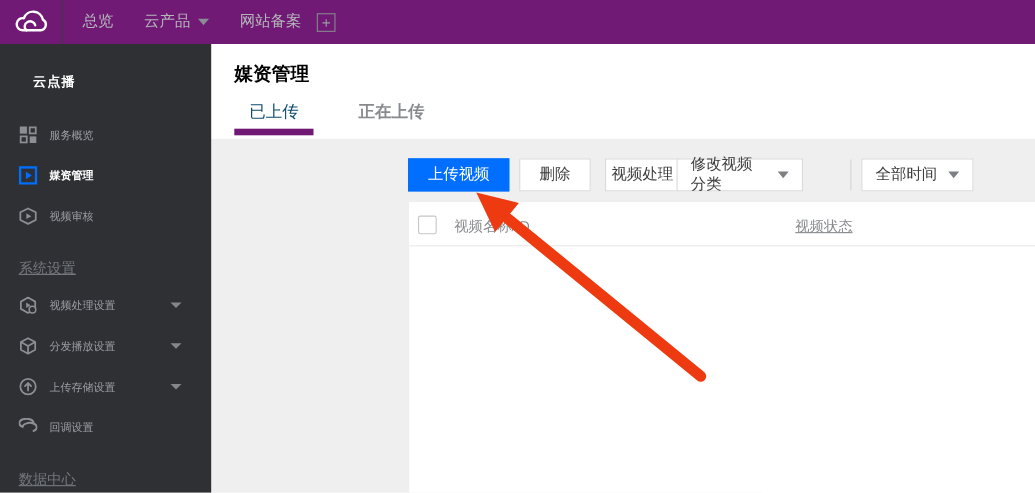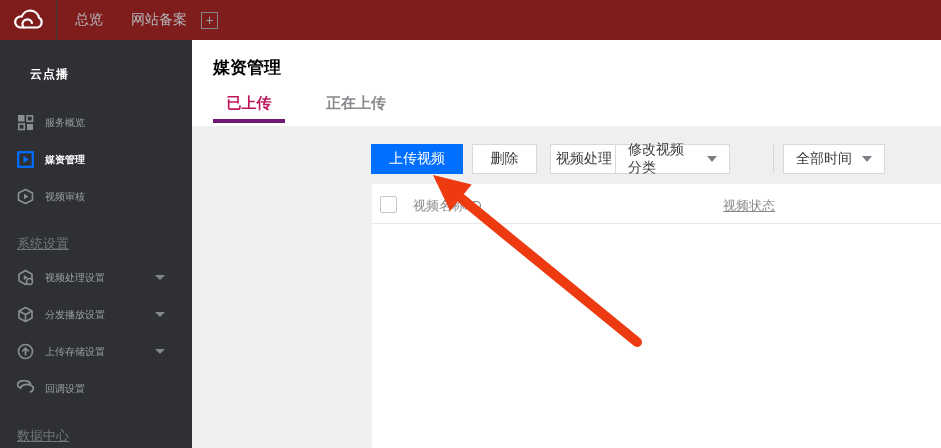--- a/index.html
+++ b/index.html
@@ -6,21 +6,21 @@
   html,body { width:941px; height:448px; }
   body {
     font-family:"Liberation Sans","DejaVu Sans",sans-serif;
     background:#fff; overflow:hidden;
   }
   #app { position:relative; width:941px; height:448px; overflow:hidden; }
 
   
   .topbar {
     position:absolute; top:0; left:0; width:941px; height:40px;
-    background:#7f1d1d; display:flex; align-items:center; z-index:10;
+    background:#701a75; display:flex; align-items:center; z-index:10;
   }
   .logo-box {
     width:57px; height:40px; display:flex; align-items:center; justify-content:center;
     border-right:1px solid #3c3d40; flex:0 0 auto;
   }
   .topnav { display:flex; align-items:center; height:40px; }
   .topnav-item {
     color:#b4b6ba; font-size:14px; display:flex; align-items:center;
     cursor:pointer; height:40px;
   }
@@ -67,21 +67,21 @@
   }
   .page-title {
     position:absolute; left:21px; top:16px; font-size:17px; font-weight:bold; color:#000;
   }
   .tabs { position:absolute; left:21px; bottom:3px; display:flex; }
   .tab {
     font-size:15px; color:#888a8d; padding-bottom:9px; text-align:center; cursor:pointer;
   }
   .tab.first { width:72px; }
   .tab + .tab { margin-left:35px; width:72px;font-weight:bold; }
-  .tab.active { color:#be185d; font-weight:bold; border-bottom:4px solid #701a75; padding-bottom:6px; }
+  .tab.active { color:#0c4a6e; font-weight:normal; border-bottom:6px solid #701a75; padding-bottom:6px; }
 
   .gray-area {
     position:absolute; top:126px; left:192px; width:749px; height:322px;
     background:#efefef; z-index:1;
   }
   .white-panel {
     position:absolute; top:184px; left:372px; width:569px; height:264px;
     background:#ffffff; z-index:2;
   }
 
@@ -131,20 +131,24 @@
       <svg width="34" height="24" viewBox="0 0 34 24">
         <path d="M26 19.5 H9.5 a5.5 5.5 0 1 1 1.2-10.9 A9 9 0 0 1 28 9.8 a5.2 5.2 0 0 1 -2 9.7 z" fill="none" stroke="#ffffff" stroke-width="2.2" stroke-linejoin="round"></path>
         <path d="M13 19.5 c-2.5-2 -2-6 1-7.5 c3-1.5 6.5 0 7 3" fill="none" stroke="#ffffff" stroke-width="2.2" stroke-linecap="round"></path>
       </svg>
     </div>
     <div class="topnav">
       <div class="topnav-item" style="margin-left:18px">
         <span>总览</span>
       </div>
       <div class="topnav-item" style="margin-left:28px">
+        <span>云产品</span>
+        <span class="caret-down"></span>
+      </div>
+      <div class="topnav-item" style="margin-left:28px">
         <span>网站备案</span>
       </div>
       <div class="plus-box">
         <span>+</span>
       </div>
     </div>
   </div>
 
   <div class="sidebar">
     <div class="sidebar-title">云点播</div>

